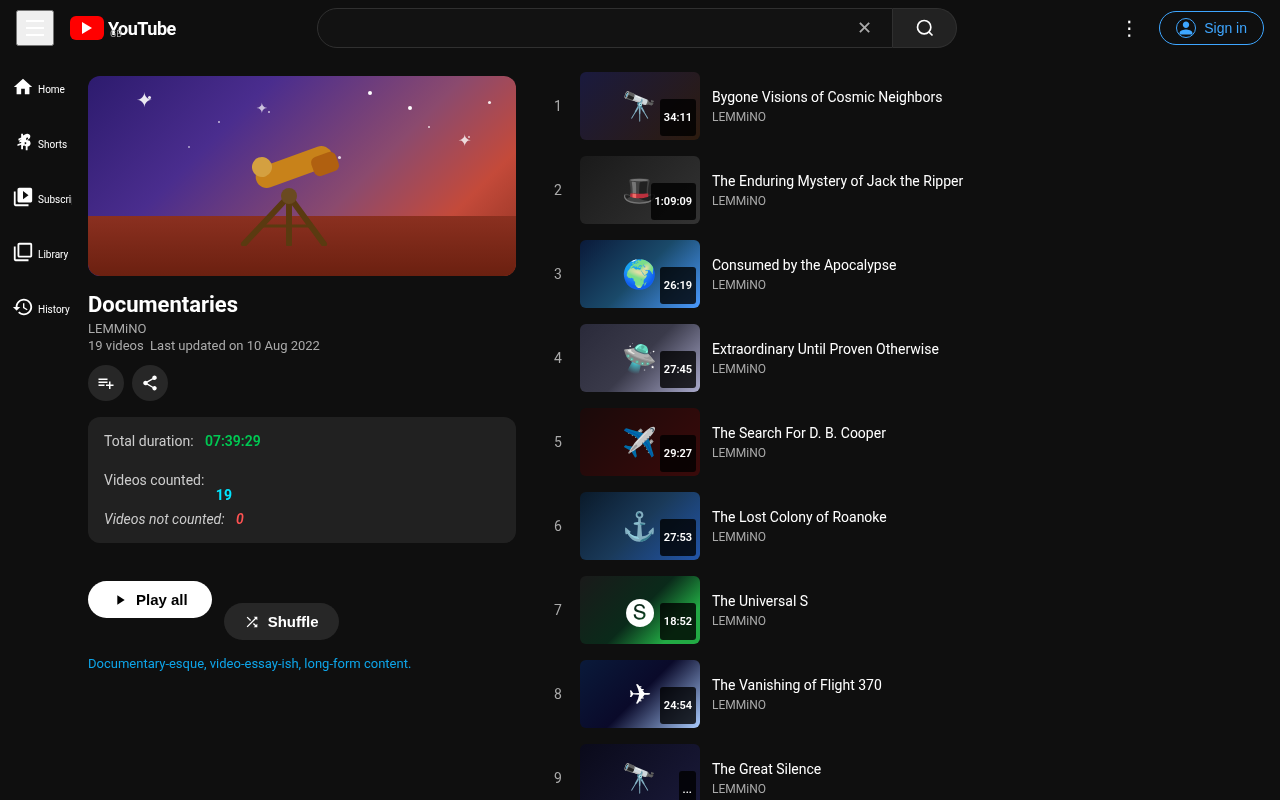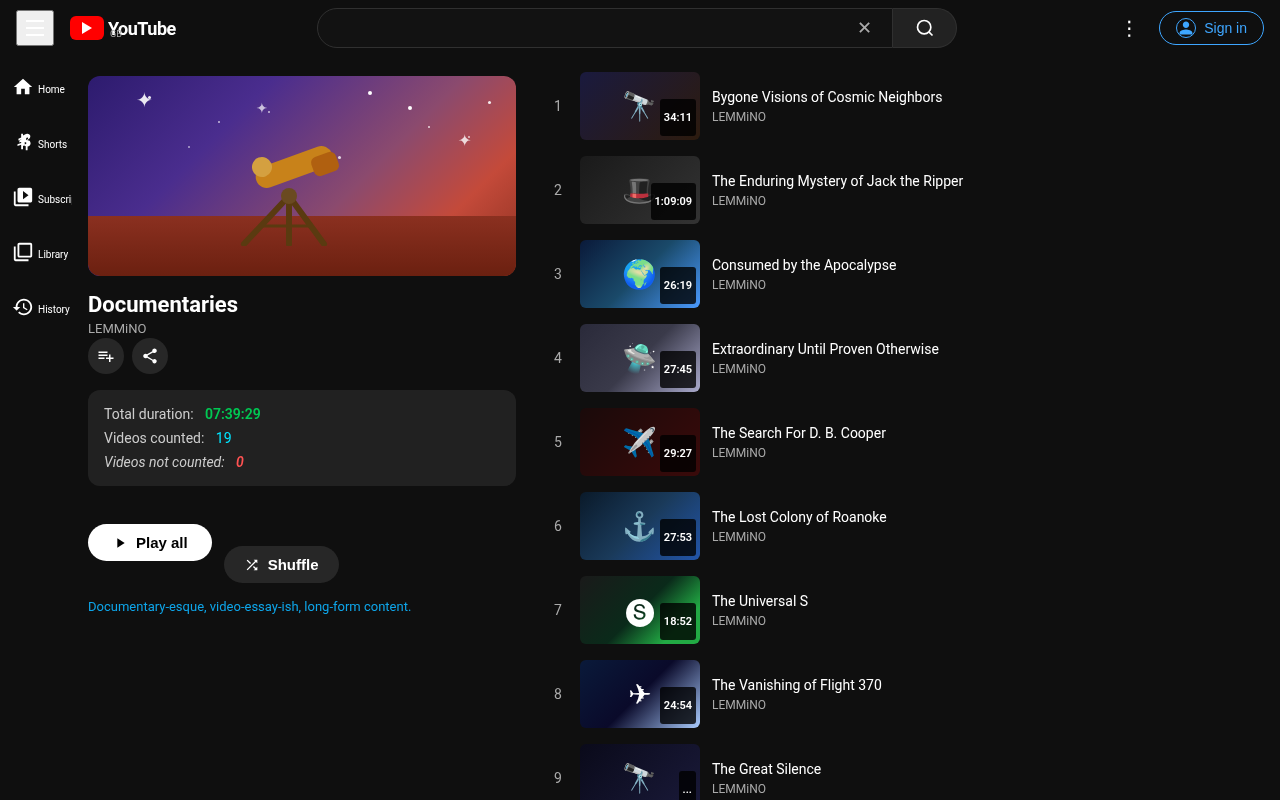--- a/index.html
+++ b/index.html
@@ -298,21 +298,21 @@
     .stat-row {
       display: flex;
       align-items: center;
       gap: 4px;
       margin-bottom: 8px;
       font-size: 14px;
       color: #ccc;
     }
     .stat-row:last-child { margin-bottom: 0; font-style: italic; }
     .stat-highlight-green { color: #00c853; font-weight: 600; }
-    .stat-highlight-teal { color: #00e5ff; font-weight: 400; }
+    .stat-highlight-teal { color: #00e5ff; font-weight: 700; margin-top: 30px; }
     .stat-highlight-red { color: #ff5252; font-weight: 600; }
 
     .play-all-btn {
       background: #fff;
       color: #000;
       border: none;
       border-radius: 20px;
       padding: 10px 24px;
       font-size: 15px;
       font-weight: 700;
@@ -539,20 +539,24 @@
             <rect x="28" y="31" width="20" height="20" rx="10" fill="#d4a040" transform="rotate(-20, 38, 41)"></rect>
             <rect x="88" y="28" width="26" height="20" rx="6" fill="#b06010" transform="rotate(-20, 101, 38)"></rect>
 
             <circle cx="65" cy="70" r="8" fill="#6a4a20"></circle>
           </svg>
         </div>
       </div>
 
       <h1 class="playlist-title">Documentaries</h1>
       <div class="playlist-channel">LEMMiNO</div>
+      <div class="playlist-meta">
+        <span>19 videos</span>&nbsp;
+        <span>Last updated on 10 Aug 2022</span>
+      </div>
 
       <div class="playlist-actions">
         <button class="action-btn">
           <svg width="18" height="18" viewBox="0 0 24 24" fill="#fff">
               <path d="M14 10H2v2h12v-2zm0-4H2v2h12V6zm4 8v-4h-2v4h-4v2h4v4h2v-4h4v-2h-4zM2 16h8v-2H2v2z"></path>
             </svg>
         </button>
         <button class="action-btn">
           <svg width="18" height="18" viewBox="0 0 24 24" fill="#fff">
               <path d="M18 16.08c-.76 0-1.44.3-1.96.77L8.91 12.7c.05-.23.09-.46.09-.7s-.04-.47-.09-.7l7.05-4.11c.54.5 1.25.81 2.04.81 1.66 0 3-1.34 3-3s-1.34-3-3-3-3 1.34-3 3c0 .24.04.47.09.7L8.04 9.81C7.5 9.31 6.79 9 6 9c-1.66 0-3 1.34-3 3s1.34 3 3 3c.79 0 1.5-.31 2.04-.81l7.12 4.16c-.05.21-.08.43-.08.65 0 1.61 1.31 2.92 2.92 2.92 1.61 0 2.92-1.31 2.92-2.92s-1.31-2.92-2.92-2.92z"></path>

